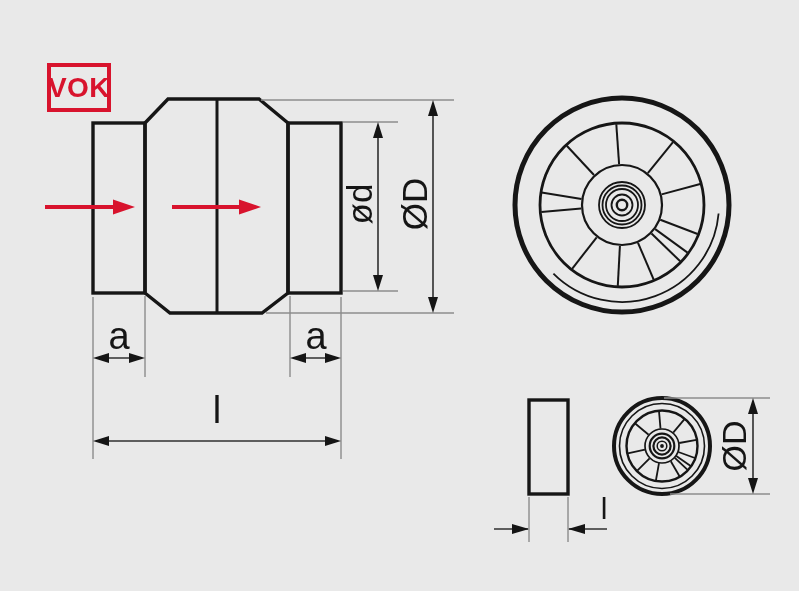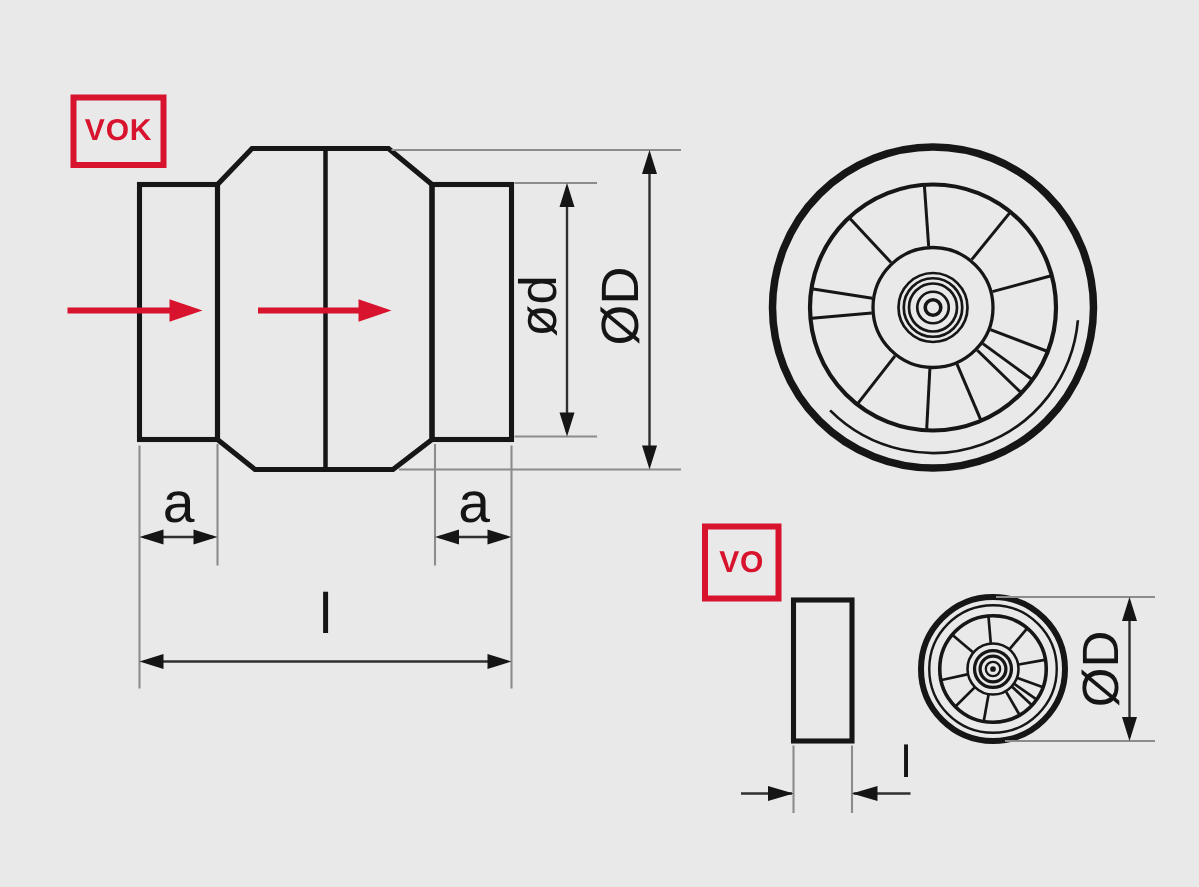--- a/index.html
+++ b/index.html
@@ -43,21 +43,21 @@
     position:absolute;transform:translate(-50%,-50%);
     font-size:38px;color:#151515;line-height:1;white-space:nowrap;
   }
   .dim-label.rot{transform:translate(-50%,-50%) rotate(-90deg);font-size:35px;}
   .dim-label.rot-sm{transform:translate(-50%,-50%) rotate(-90deg);font-size:34px;}
   .dim-label.sm{font-size:30px;}
   .badge{
     position:absolute;box-sizing:border-box;
     border:4px solid var(--accent-red);color:var(--accent-red);
     display:flex;align-items:center;justify-content:center;
-    font-weight:bold;font-size:20px;letter-spacing:.5px;background:transparent;
+    font-weight:bold;font-size:28px;letter-spacing:.5px;background:transparent;
   }
   .badge.vok{left:47px;top:63px;width:64px;height:49px;}
   .badge.vo{left:468px;top:349px;width:53px;height:52px;}
 </style>
 </head>
 <body>
 
 <div class="stage">
 
   <svg width="799" height="591" viewBox="0 0 799 591">
@@ -196,20 +196,17 @@
   <div class="badge vok">
     <span>VOK</span>
   </div>
 
   <div class="dim-label rot" style="left:359px;top:204px;">ød</div>
   <div class="dim-label rot" style="left:414px;top:204px;">ØD</div>
   <div class="dim-label" style="left:119px;top:336px;">a</div>
   <div class="dim-label" style="left:316px;top:336px;">a</div>
   <div class="dim-label" style="left:217px;top:410px;">l</div>
 
-  <div class="badge vo">
-    <span>VO</span>
-  </div>
 
   <div class="dim-label sm" style="left:604px;top:509px;">l</div>
   <div class="dim-label rot-sm" style="left:734px;top:446px;">ØD</div>
 
 </div>
 
 </body></html>

